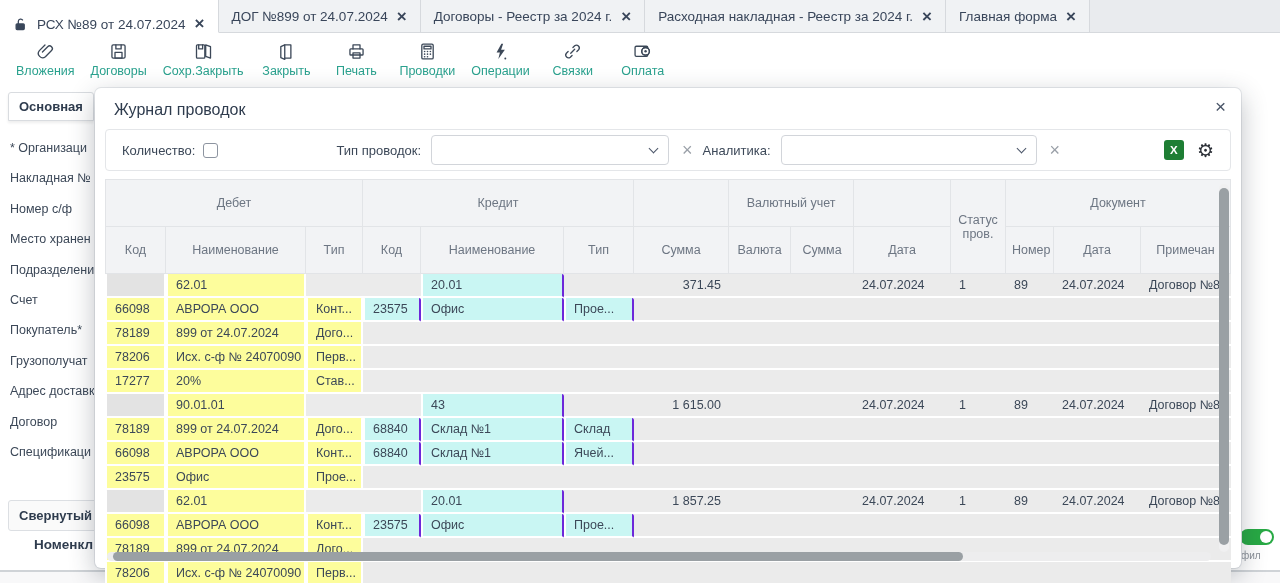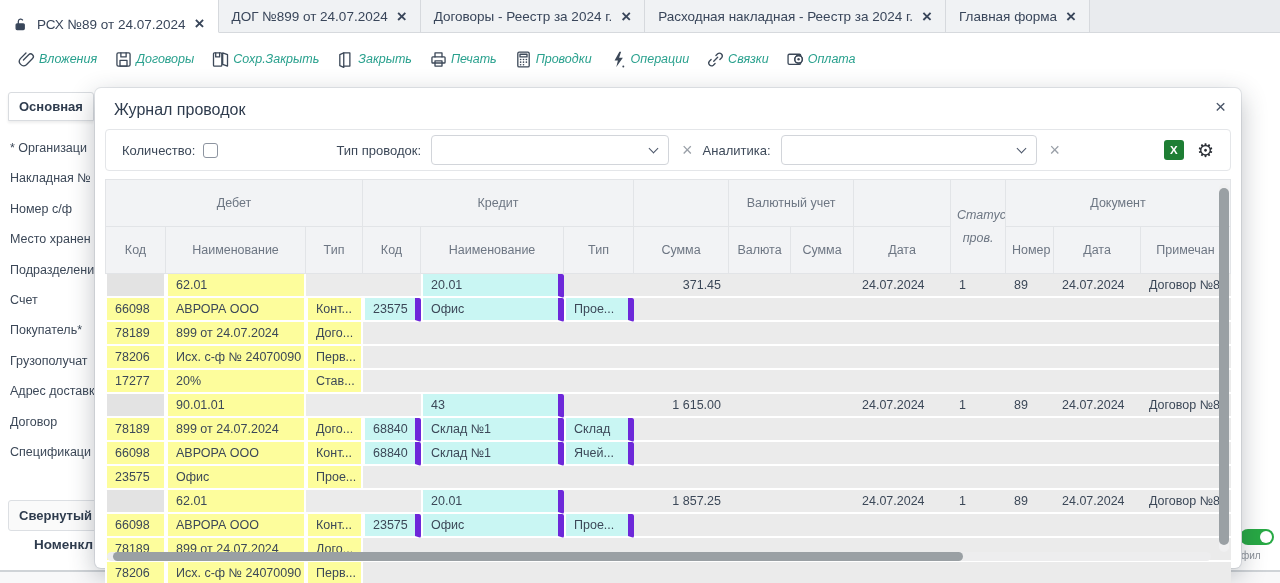--- a/index.html
+++ b/index.html
@@ -12,21 +12,21 @@
   
   .tabbar { display:flex; height:33px; background:#e9ebee; border-bottom:1px solid #d6d9dd; align-items:stretch; }
   .tab { display:flex; align-items:center; gap:9px; padding:0 13px; font-size:13.5px; color:#39465a;
          background:#f0f2f4; border-right:1px solid #d6d9dd; white-space:nowrap; cursor:default; }
   .tab.active { background:#fff; margin-bottom:-1px; border-bottom:1px solid #fff;align-items:flex-end; }
   .tab .close { font-size:17px; font-weight:bold; color:#39465a; line-height:1; }
   .tab svg.lock { width:15px; height:15px; }
   .tabbar-rest { flex:1; }
   
   .toolbar { height:52px; background:#fff; display:flex; align-items:center; padding-left:12px; gap:8px; }
-  .tool { display:flex; flex-direction:row; align-items:center; gap:2px; min-width:62px; padding:2px 4px; cursor:default;font-style:italic; }
+  .tool { display:flex; flex-direction:column; align-items:center; gap:2px; min-width:62px; padding:2px 4px; cursor:default; }
   .tool svg { width:21px; height:21px; stroke:#3c4858; fill:none; stroke-width:1.5; stroke-linecap:round; stroke-linejoin:round; }
   .tool .lbl { font-size:12.5px; color:#2aa18e; white-space:nowrap; }
   
   .sidebar { position:absolute; left:0; top:85px; width:96px; bottom:13px; background:#fff; overflow:hidden; }
   .side-tab { margin:7px 0 12px 8px; width:86px; padding:6px 10px; background:#fff; border:1px solid #d9dce0;
               border-radius:3px 3px 0 0; font-size:13px; font-weight:600; color:#2f3c4e;
               box-shadow:0 2px 3px rgba(0,0,0,.07); white-space:nowrap; }
   .side-field { font-size:12.5px; color:#3c4858; margin-left:10px; height:30.4px; line-height:30.4px; white-space:nowrap; }
   .side-collapsed { position:absolute; left:8px; top:415px; width:100px; padding:7px 10px; background:#fafafa;
               border:1px solid #dcdfe3; border-radius:3px; font-size:13px; font-weight:600; color:#2f3c4e; white-space:nowrap; }
@@ -53,25 +53,25 @@
   .xls { width:20px; height:20px; background:#1e7e34; color:#fff; border-radius:3px; font-size:11.5px; font-weight:bold;
          display:flex; align-items:center; justify-content:center; }
   .gear { font-size:19px; color:#2b2f36; margin-left:13px; line-height:1; }
   
   .table-wrap { margin:0 10px; position:relative; }
   table { border-collapse:separate; border-spacing:0; table-layout:fixed; width:1126px; font-size:12.5px; }
   thead th { background:#f2f3f5; color:#6d7683; font-weight:normal; height:25px; padding:16px 6px;
              border-right:1px solid #e2e4e7; border-bottom:1px solid #e2e4e7; white-space:nowrap; overflow:hidden; }
   thead tr:first-child th { border-top:1px solid #e2e4e7; }
   thead th:first-child { border-left:1px solid #e2e4e7; }
-  th.th-status { white-space:normal; line-height:23px; font-size:12.5px;font-style:italic; }
+  th.th-status { white-space:normal; line-height:14px; font-size:12.5px; }
   tbody td { height:24px; padding:0 8px; color:#3c4858; background:#ebebeb; border-bottom:2px solid #fff;
              white-space:nowrap; overflow:hidden; }
   td.c-yellow { background:#fdfd9c; border-left:2px solid #fff; border-right:2px solid #fff; border-radius:2px; }
-  td.c-cyan   { background:#c9f6f3; border-left:2px solid #fff; border-right:6px solid #6d28d9; border-radius:2px; }
+  td.c-cyan   { background:#c9f6f3; border-left:2px solid #fff; border-right:2px solid #6d28d9; border-radius:2px; }
   td.c-gray   { background:#e3e3e3; border-left:2px solid #fff; border-right:2px solid #fff; border-radius:2px; }
   td.num { text-align:right; }
   
   .vscroll { position:absolute; right:12px; top:96px; bottom:16px; width:10px; background:#f0f0f1; border-radius:5px; }
   .vscroll .thumb { position:absolute; top:1%; width:10px; height:97%; background:#9aa0a4; border-radius:5px; }
   .hscroll { position:absolute; left:12px; right:30px; bottom:7px; height:9px; background:#ededee; border-radius:5px; }
   .hscroll .thumb { position:absolute; left:0.5%; width:77%; height:9px; background:#9aa0a4; border-radius:5px; }
 </style>
 </head>
 <body>

